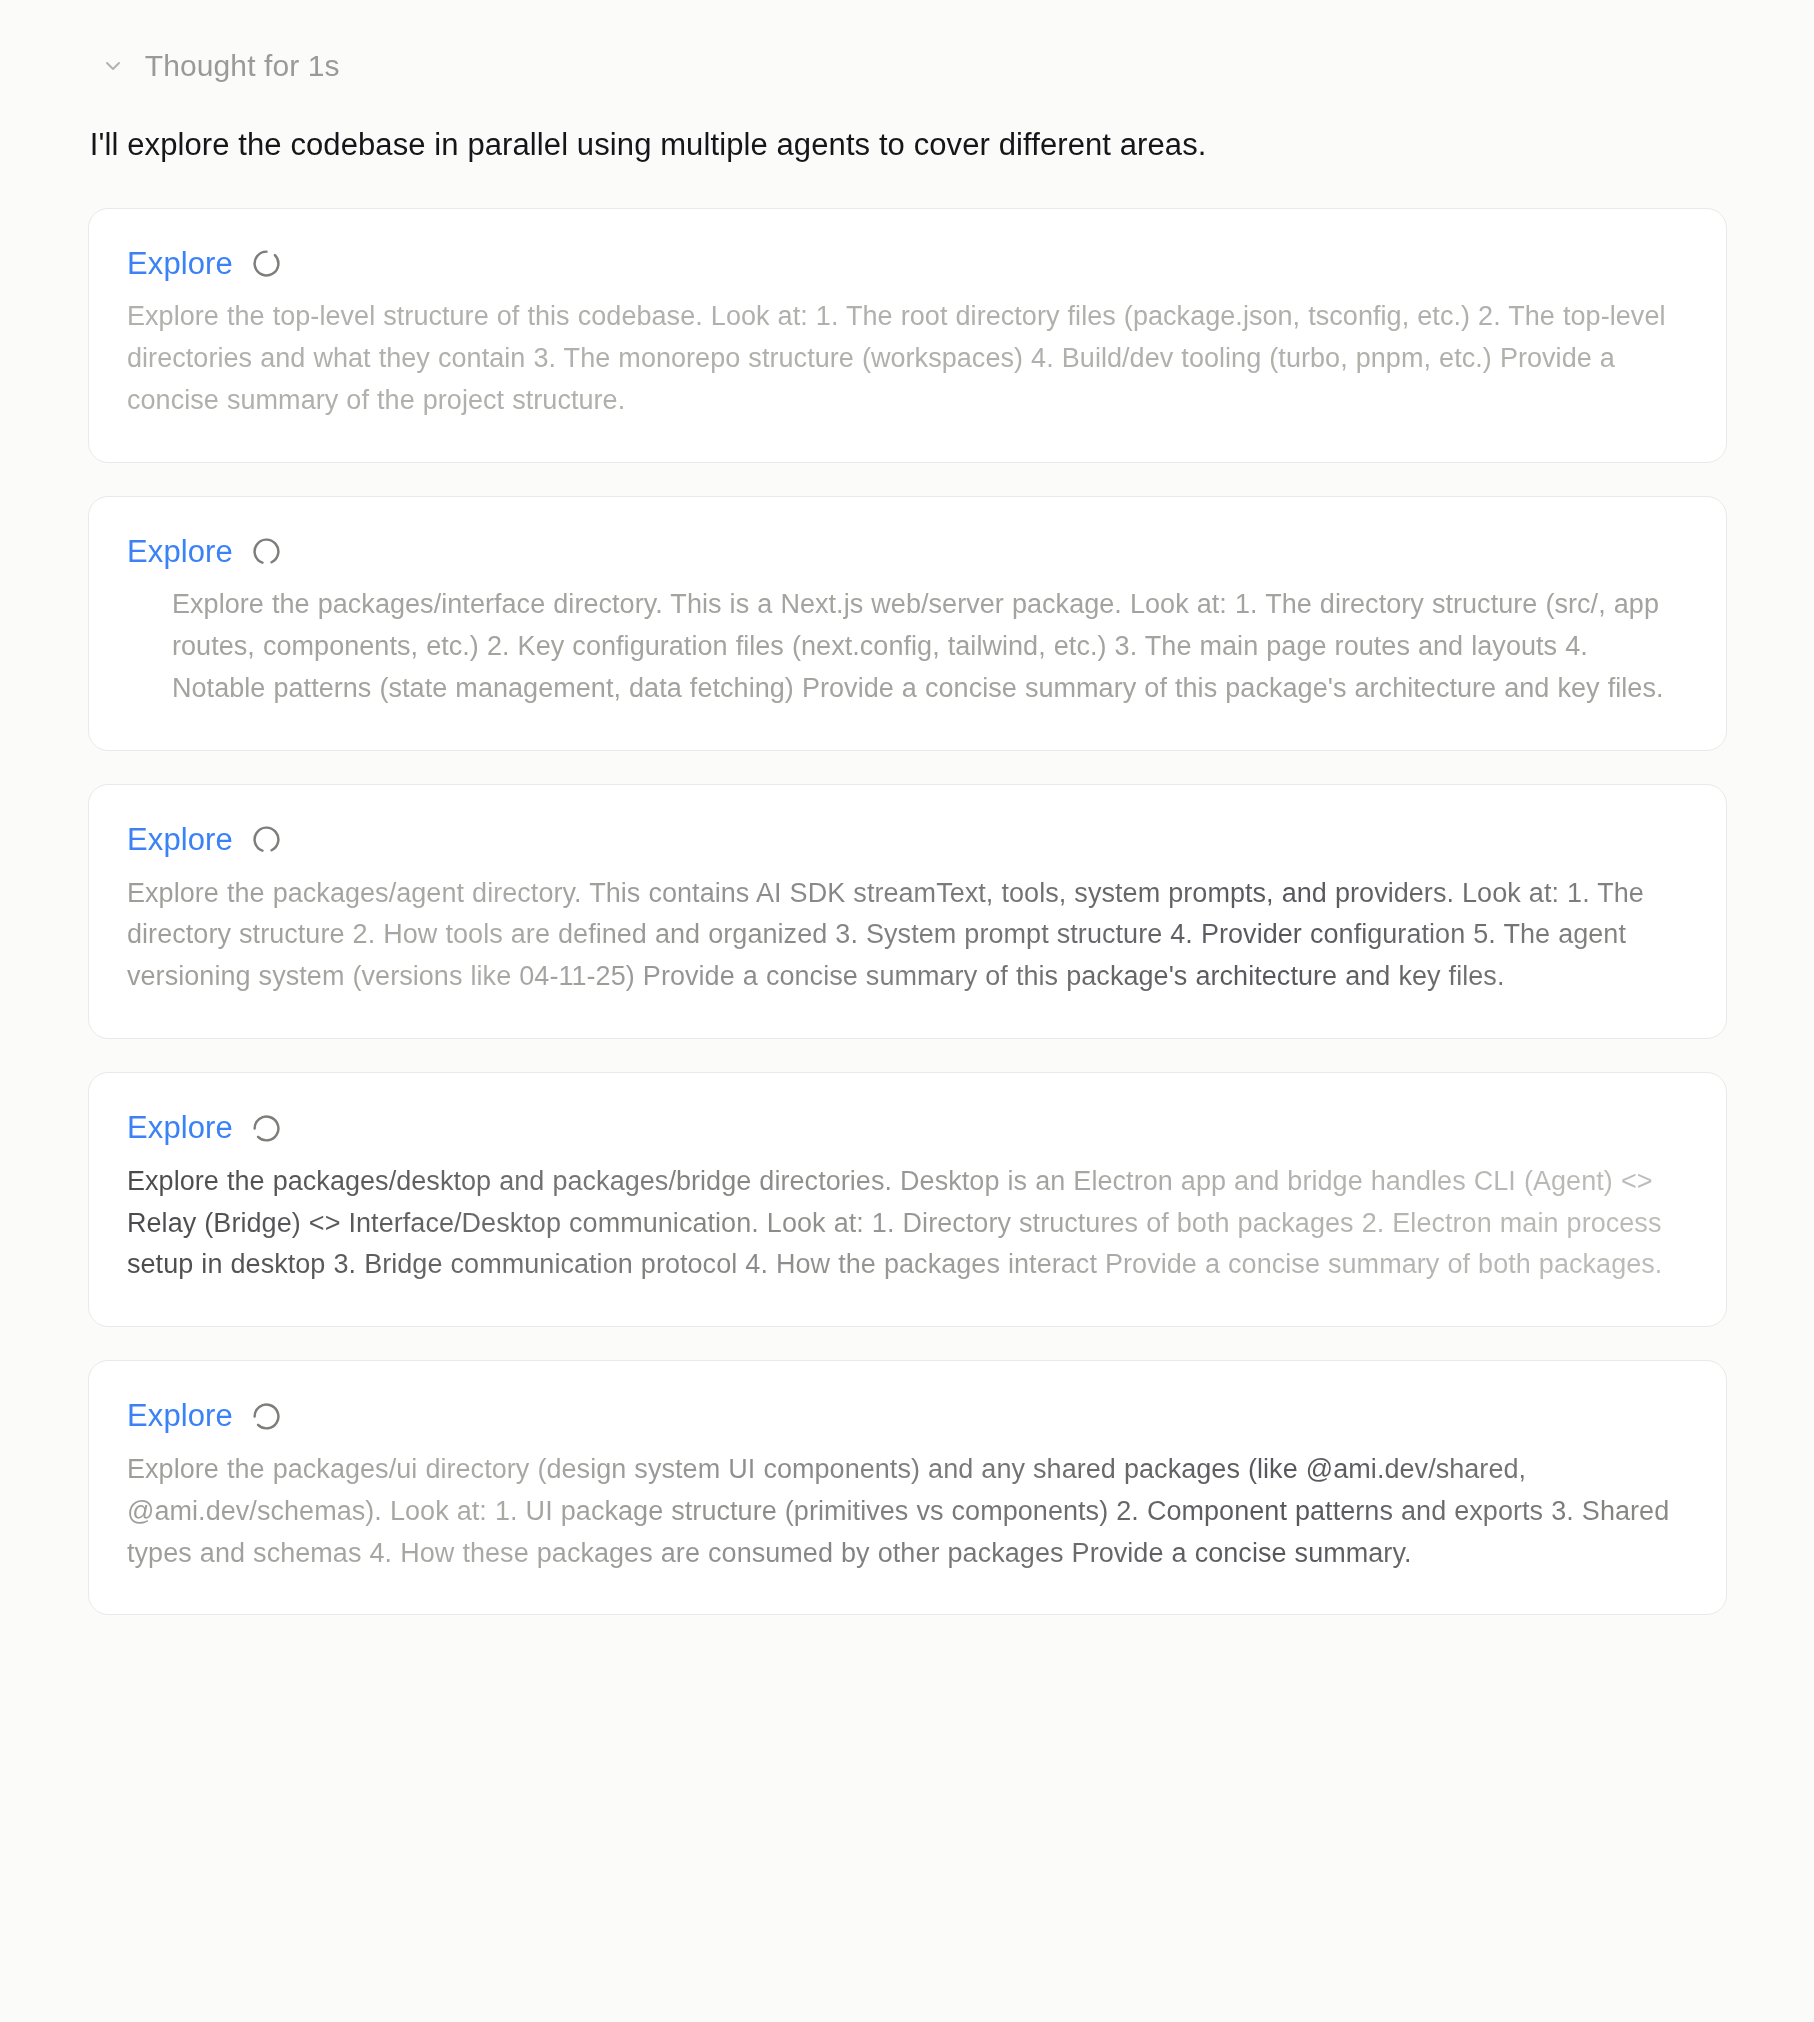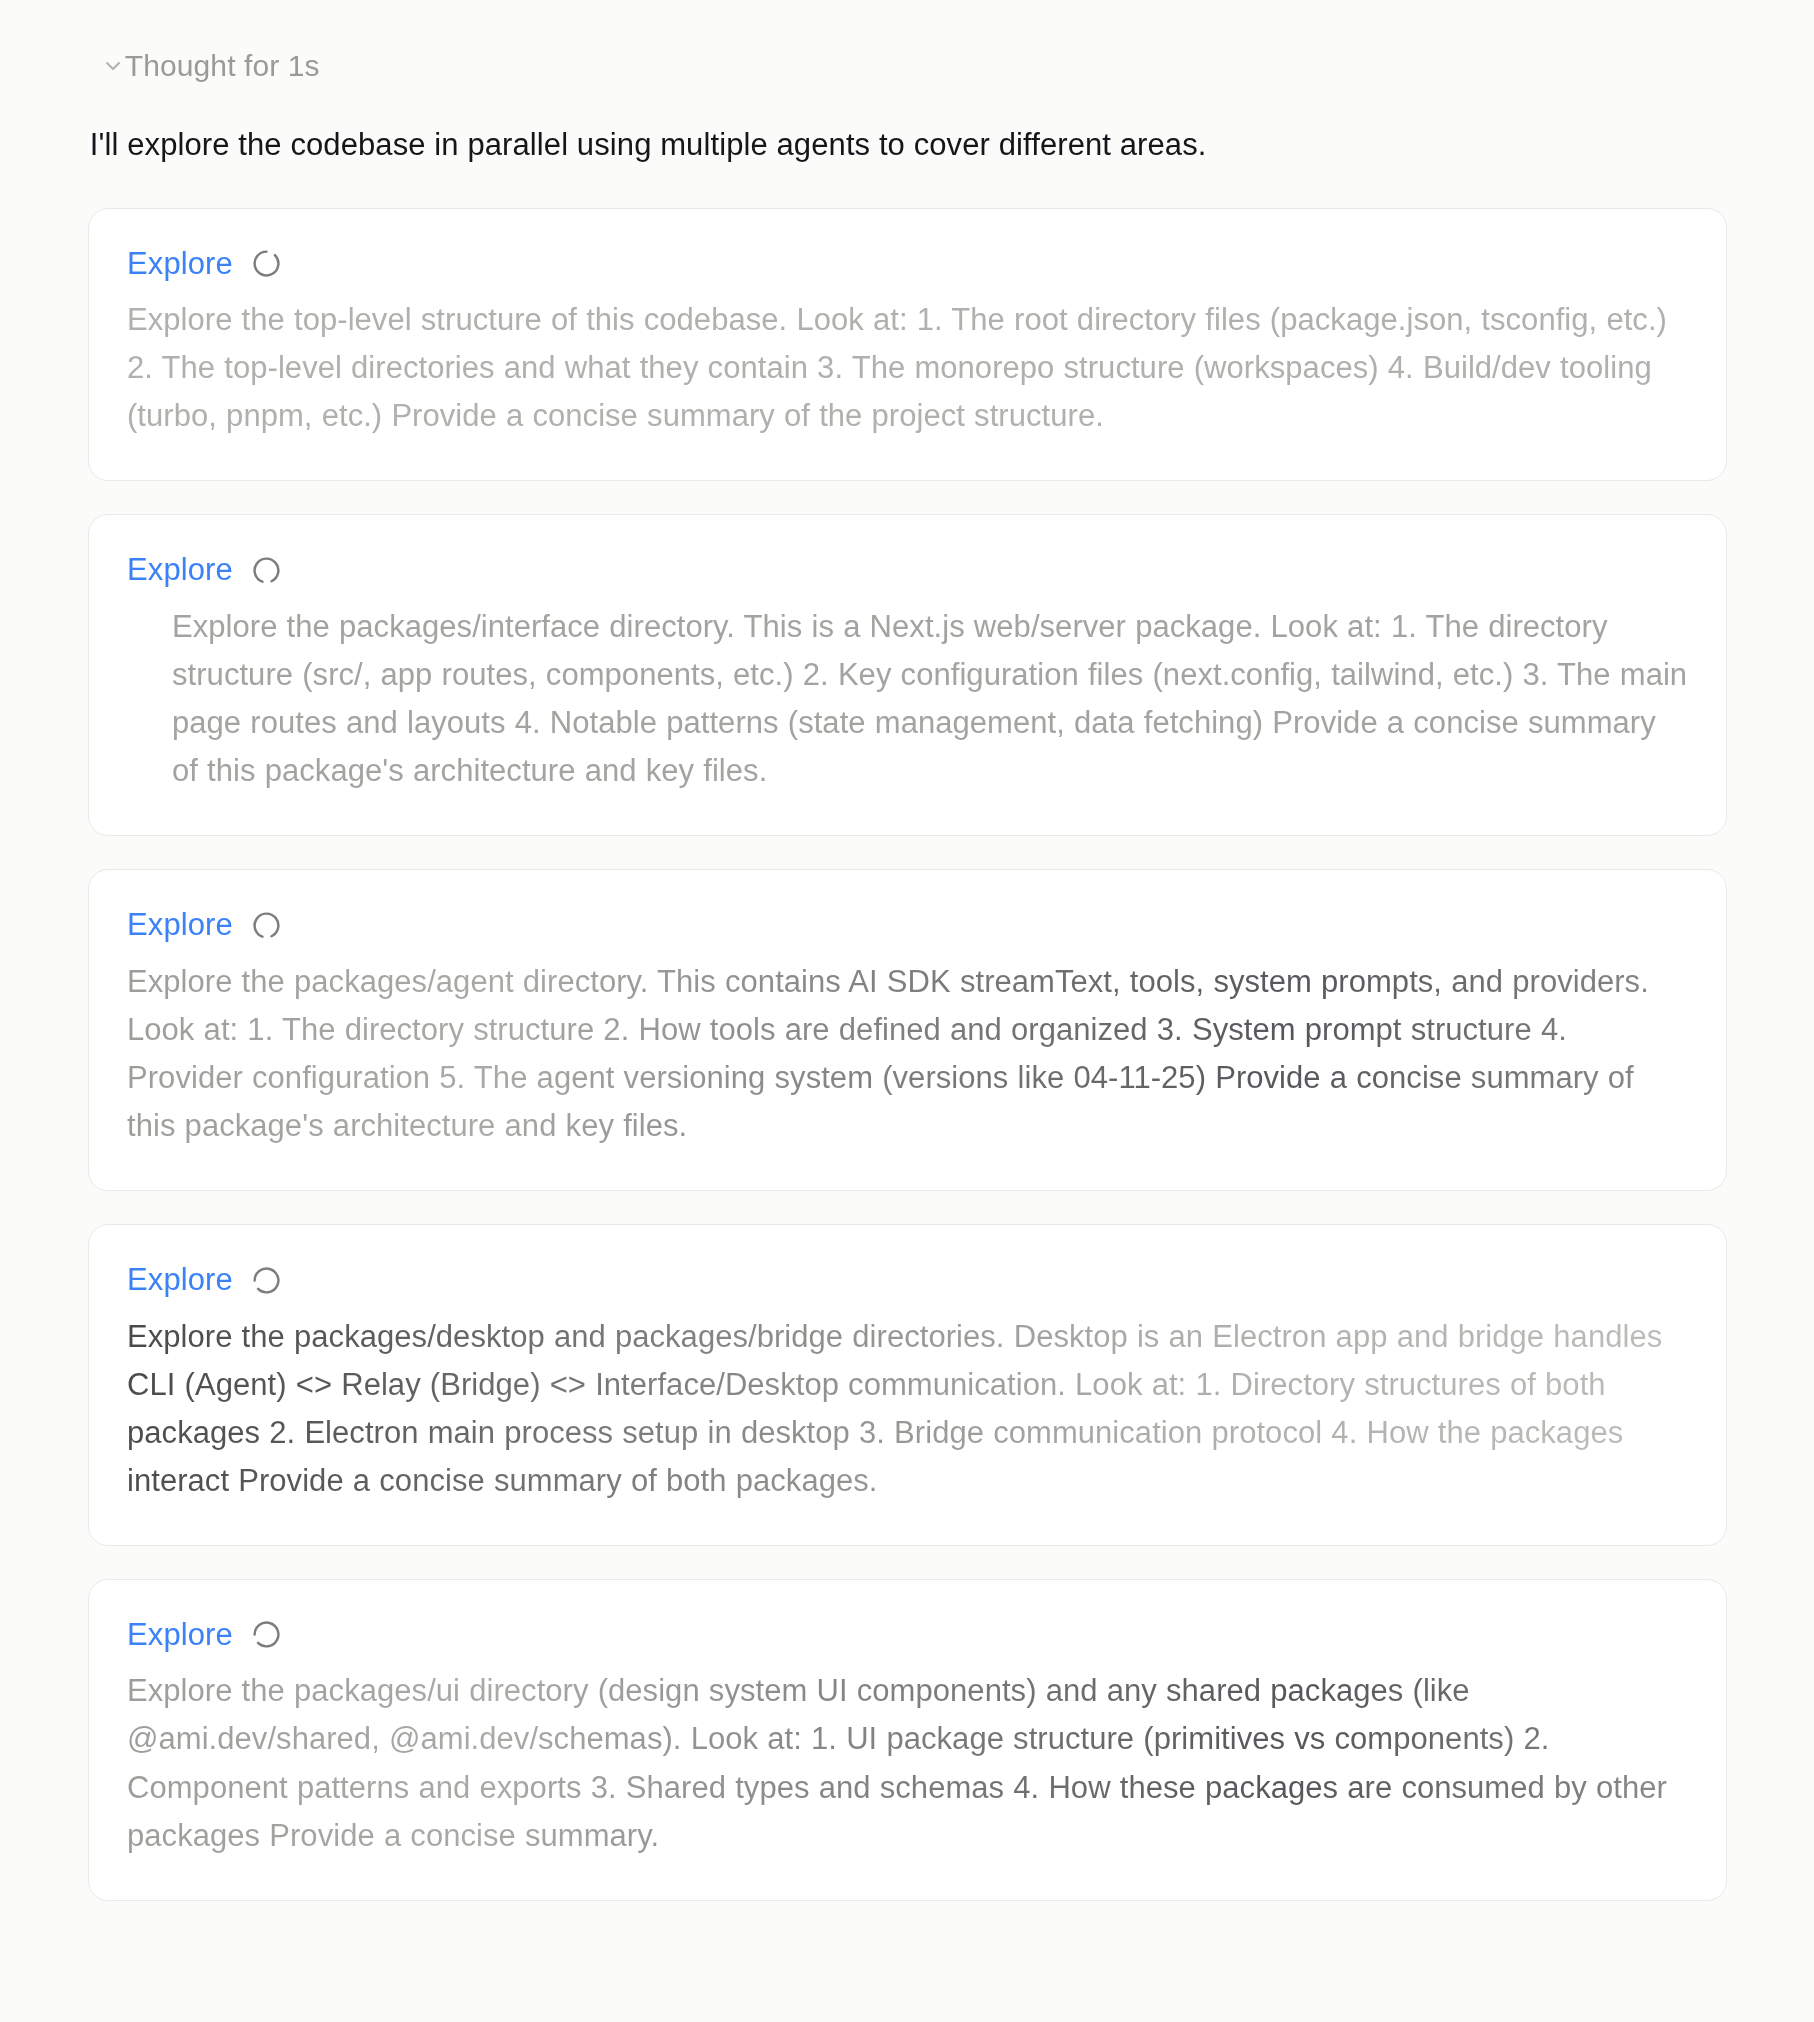--- a/index.html
+++ b/index.html
@@ -14,20 +14,21 @@
     min-height:2023px;
     box-sizing:border-box;
     padding:33px 88px 55px 88px;
     position:relative;
   }
 
   
   .thought-row{
     display:flex;
     align-items:center;
+    gap:20px;
     height:40px;
     margin:12.8px 0 0 12.8px;
   }
   .chevron{
     width:24px;height:24px;
     display:block;
     flex:0 0 auto;
     color:#b2b2ae;
   }
   .chevron svg{display:block;width:24px;height:24px;}
@@ -73,21 +74,21 @@
     letter-spacing:0.1px;
   }
   .spinner{
     width:31px;height:31px;
     display:block;
     flex:0 0 auto;
   }
   .spinner svg{display:block;width:31px;height:31px;}
 
   .card-body{
-    font-size:31px;
+    font-size:27px;
     line-height:1.55;
     letter-spacing:0.05px;
     color:#8e8e8a;
     word-spacing:0.5px;
   }
   
   .card-body.shimmer{
     background-image:linear-gradient(100deg,#4a4a4c 0%,#5c5c5e 16%,#8d8d8a 42%,#adadaa 66%,#bdbdba 100%);
     -webkit-background-clip:text;
     background-clip:text;

